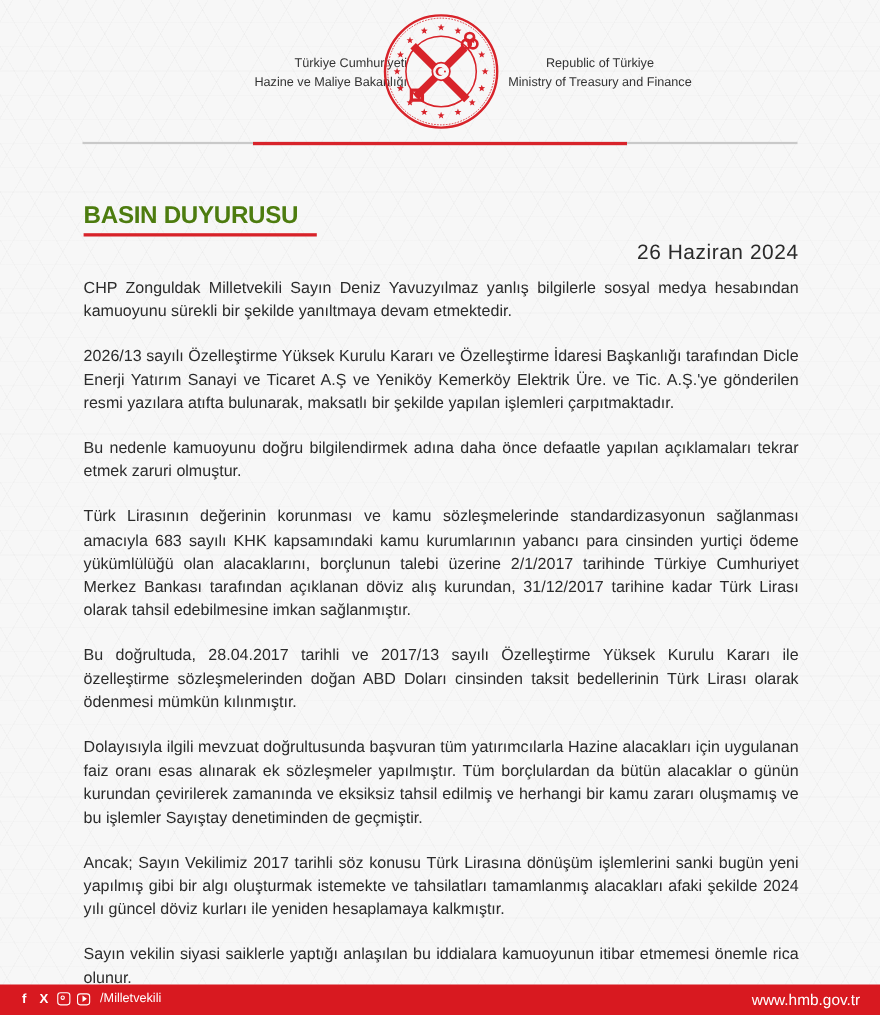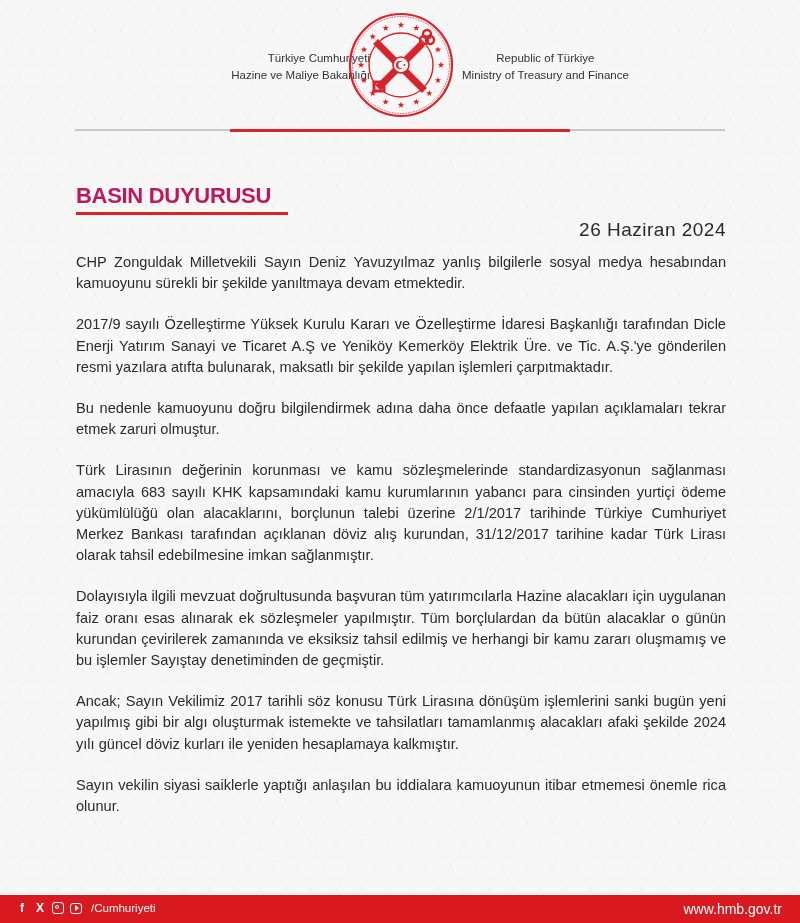--- a/index.html
+++ b/index.html
@@ -16,21 +16,21 @@
         repeating-linear-gradient(-60deg, rgba(0,0,0,0.018) 0 1px, transparent 1px 22px),
         repeating-linear-gradient(0deg, rgba(0,0,0,0.012) 0 1px, transparent 1px 22px);
     }
     .header { position: absolute; left: 0; top: 0; width: 800px; height: 135px; }
     .org-tr { position: absolute; right: 430px; top: 50px; text-align: right; font-size: 11.5px; line-height: 17px; color: #333; font-family: "Liberation Sans", sans-serif; }
     .org-en { position: absolute; left: 462px; top: 50px; text-align: center; font-size: 11.5px; line-height: 17px; color: #333; }
     .logo { position: absolute; left: 346px; top: 10px; width: 110px; height: 110px; }
     .rule-gray { position: absolute; left: 75px; top: 129px; width: 650px; height: 2px; background: #c9c9c9; }
     .rule-red { position: absolute; left: 230px; top: 129px; width: 340px; height: 3px; background: #d8232a; }
 
-    .title { position: absolute; left: 76px; top: 183px; font-size: 22px; font-weight: bold; color: #be185d; letter-spacing: -0.3px; }
+    .title { position: absolute; left: 76px; top: 183px; font-size: 22px; font-weight: bold; color: #4d7c0f; letter-spacing: -0.3px; }
     .title-underline { position: absolute; left: 76px; top: 212px; width: 212px; height: 3px; background: #d8232a; }
     .date { position: absolute; right: 74px; top: 219px; font-size: 19px; color: #2a2a2a; letter-spacing: 0.5px; }
 
     .body-text { position: absolute; left: 76px; top: 252px; width: 650px; font-size: 14.6px; line-height: 21.2px; color: #2b2b2b; }
     .body-text p { margin: 0 0 20px 0; text-align: justify; }
 
     .footer { position: absolute; left: 0; top: 895px; width: 800px; height: 28px; background: #d81920; color: #fff; }
     .social { position: absolute; left: 16px; top: 6px; display: flex; align-items: center; gap: 6px; font-size: 12px; }
     .social .ic { width: 12px; height: 14px; display: inline-flex; align-items: center; justify-content: center; font-weight: bold; font-size: 12px; cursor: pointer; }
     .social .ig { width: 10px; height: 10px; border: 1.5px solid #fff; border-radius: 3px; position: relative; }
@@ -96,34 +96,35 @@
   <div class="rule-gray"></div>
   <div class="rule-red"></div>
 </div>
 
 <div class="title">BASIN DUYURUSU</div>
 <div class="title-underline"></div>
 <div class="date">26 Haziran 2024</div>
 
 <div class="body-text">
   <p>CHP Zonguldak Milletvekili Sayın Deniz Yavuzyılmaz yanlış bilgilerle sosyal medya hesabından kamuoyunu sürekli bir şekilde yanıltmaya devam etmektedir.</p>
-  <p>2017/9 sayılı Özelleştirme Yüksek Kurulu Kararı ve Özelleştirme İdaresi Başkanlığı tarafından Dicle Enerji Yatırım Sanayi ve Ticaret A.Ş ve Yeniköy Kemerköy Elektrik Üre. ve Tic. A.Ş.'ye gönderilen resmi yazılara atıfta bulunarak, maksatlı bir şekilde yapılan işlemleri çarpıtmaktadır.</p>
+  <p>2026/13 sayılı Özelleştirme Yüksek Kurulu Kararı ve Özelleştirme İdaresi Başkanlığı tarafından Dicle Enerji Yatırım Sanayi ve Ticaret A.Ş ve Yeniköy Kemerköy Elektrik Üre. ve Tic. A.Ş.'ye gönderilen resmi yazılara atıfta bulunarak, maksatlı bir şekilde yapılan işlemleri çarpıtmaktadır.</p>
   <p>Bu nedenle kamuoyunu doğru bilgilendirmek adına daha önce defaatle yapılan açıklamaları tekrar etmek zaruri olmuştur.</p>
   <p>Türk Lirasının değerinin korunması ve kamu sözleşmelerinde standardizasyonun sağlanması amacıyla 683 sayılı KHK kapsamındaki kamu kurumlarının yabancı para cinsinden yurtiçi ödeme yükümlülüğü olan alacaklarını, borçlunun talebi üzerine 2/1/2017 tarihinde Türkiye Cumhuriyet Merkez Bankası tarafından açıklanan döviz alış kurundan, 31/12/2017 tarihine kadar Türk Lirası olarak tahsil edebilmesine imkan sağlanmıştır.</p>
+  <p>Bu doğrultuda, 28.04.2017 tarihli ve 2017/13 sayılı Özelleştirme Yüksek Kurulu Kararı ile özelleştirme sözleşmelerinden doğan ABD Doları cinsinden taksit bedellerinin Türk Lirası olarak ödenmesi mümkün kılınmıştır.</p>
   <p>Dolayısıyla ilgili mevzuat doğrultusunda başvuran tüm yatırımcılarla Hazine alacakları için uygulanan faiz oranı esas alınarak ek sözleşmeler yapılmıştır. Tüm borçlulardan da bütün alacaklar o günün kurundan çevirilerek zamanında ve eksiksiz tahsil edilmiş ve herhangi bir kamu zararı oluşmamış ve bu işlemler Sayıştay denetiminden de geçmiştir.</p>
   <p>Ancak; Sayın Vekilimiz 2017 tarihli söz konusu Türk Lirasına dönüşüm işlemlerini sanki bugün yeni yapılmış gibi bir algı oluşturmak istemekte ve tahsilatları tamamlanmış alacakları afaki şekilde 2024 yılı güncel döviz kurları ile yeniden hesaplamaya kalkmıştır.</p>
   <p>Sayın vekilin siyasi saiklerle yaptığı  anlaşılan  bu iddialara kamuoyunun itibar etmemesi önemle rica olunur.</p>
 </div>
 
 <div class="footer">
   <div class="social">
     <span class="ic">f</span>
     <span class="ic">X</span>
     <span class="ic">
         <span class="ig"></span>
       </span>
     <span class="ic">
         <span class="yt"></span>
       </span>
-    <span class="handle">/Cumhuriyeti</span>
+    <span class="handle">/Milletvekili</span>
   </div>
   <div class="website"><span>www.</span><b>hmb</b><span>.gov.tr</span></div>
 </div>
 
 </body></html>

